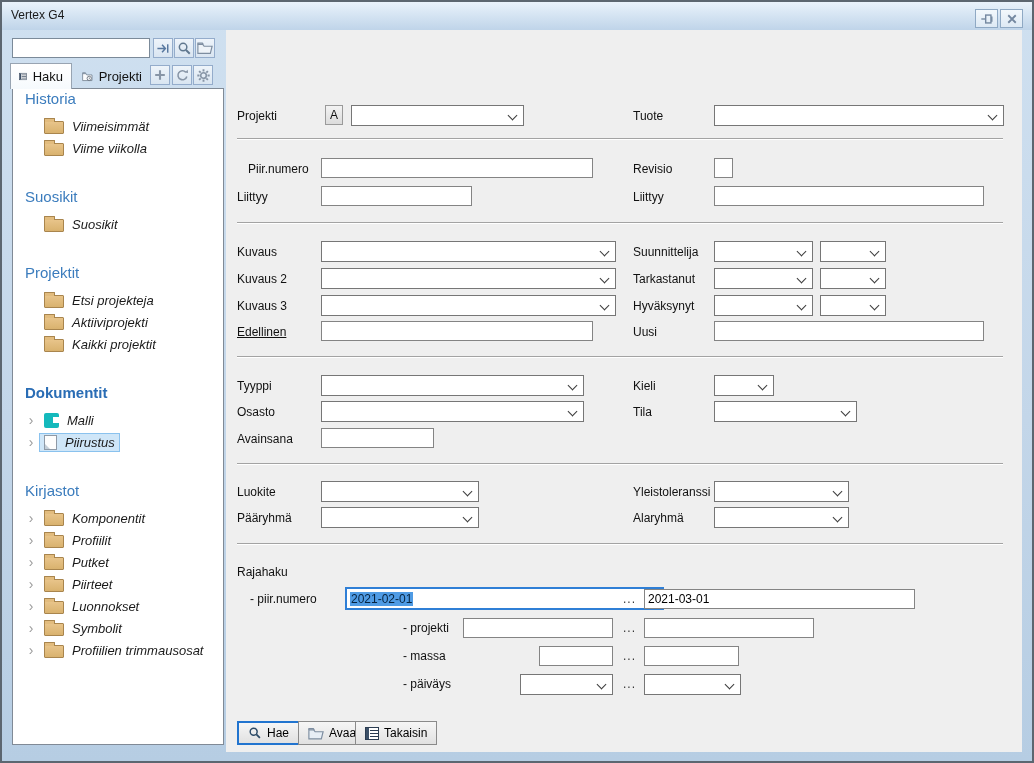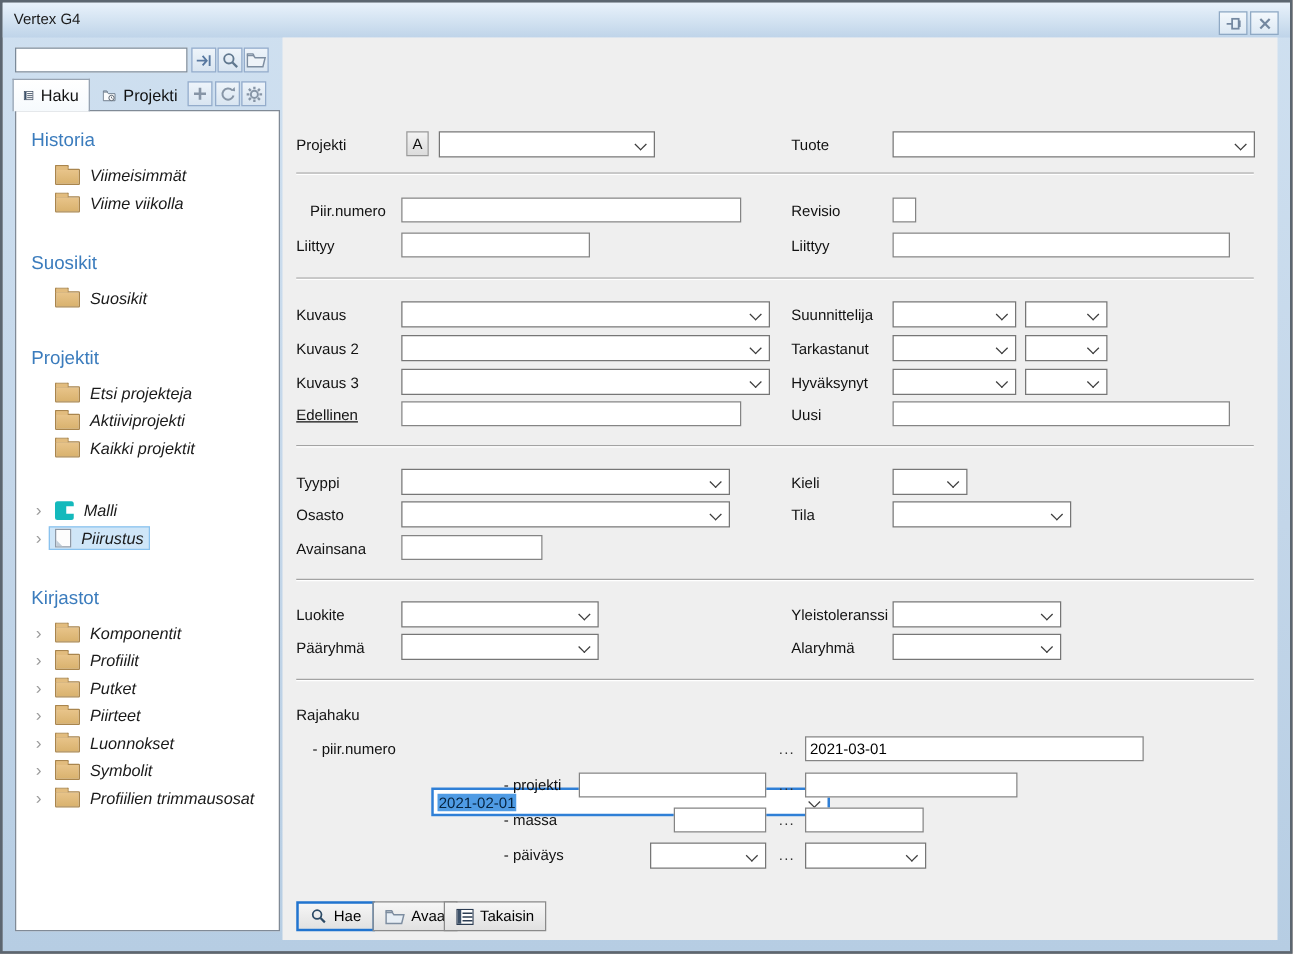--- a/index.html
+++ b/index.html
@@ -21,21 +21,21 @@
                border:1px solid #7b8a99; background:#fff; font-size:12px; padding:0 3px; }
   .tbtn { position:absolute; top:36px; width:20px; height:20px;
           background:linear-gradient(#eef4fa,#d9e5f1); border:1px solid #94accb;
           display:flex; align-items:center; justify-content:center; }
   .tabstrip-btn { top:63px; }
   .tab { position:absolute; top:61px; height:26px; display:flex; align-items:center; gap:6px;
          font-size:13px; color:#111; padding:0 8px; }
   .tab.active { background:linear-gradient(#ffffff,#f6fafd); border:1px solid #98a4b2; border-bottom:none; z-index:3; }
   
   .treepanel { position:absolute; left:10px; top:86px; width:212px; height:657px;
-               background:#fff; border:1px solid #808a96; overflow:hidden; padding-top:14px; z-index:2; }
+               background:#fff; border:1px solid #808a96; overflow:hidden; z-index:2; }
   .tree-section { margin-top:28px; }
   .tree-section:first-child { margin-top:0; }
   .tree-title { font-size:15px; color:#3b7cbd; padding-left:12px; line-height:20px; }
   .tree-title.bold { font-weight:bold; color:#2a6db5; }
   .tree-items { margin-top:6px; }
   .tree-row { display:flex; align-items:center; height:22px; padding-left:10px; }
   .tree-chev { width:16px; text-align:center; font-size:14px; color:#9b9b9b; line-height:14px; }
   .tree-chev.hide { visibility:hidden; }
   .row-inner { display:flex; align-items:center; gap:8px; padding:1px 4px; border:1px solid transparent;font-style:italic; }
   .row-inner.sel { background:#cfe6f8; border-color:#8ac2ee; }
@@ -202,20 +202,21 @@
           <div class="tree-row">
             <span class="tree-chev hide">›</span>
             <span class="row-inner">
               <span class="tico icon-folder"></span>
               <span class="tree-label">Kaikki projektit</span>
             </span>
           </div>
         </div>
       </div>
       <div class="tree-section">
+        <div class="tree-title bold">Dokumentit</div>
         <div class="tree-items">
           <div class="tree-row">
             <span class="tree-chev">›</span>
             <span class="row-inner">
               <span class="tico icon-model"></span>
               <span class="tree-label">Malli</span>
             </span>
           </div>
           <div class="tree-row">
             <span class="tree-chev">›</span>
@@ -409,21 +410,21 @@
     <div class="combo" style="left:488px; top:477px; width:135px;">
         <span class="cv"></span>
         <span class="chv"></span>
       </div>
 
     <div class="sep" style="top:513px;"></div>
 
     <span class="lbl" style="left:11px; top:535px;">Rajahaku</span>
 
     <span class="lbl" style="left:24px; top:562px;">- piir.numero</span>
-    <div class="combo focus" style="left:119px; top:557px; width:319px;margin-top:43px;">
+    <div class="combo focus" style="left:119px; top:557px; width:319px;">
       <span class="cv"><span class="selhl">2021-02-01</span></span>
       <span class="chv"></span>
     </div>
     <span class="dots" style="left:397px; top:562px;">...</span>
     <input class="txt" style="left: 418px; top: 559px; width: 271px;" value="2021-03-01">
 
     <span class="lbl" style="left:177px; top:591px;">- projekti</span>
     <input class="txt" style="left: 237px; top: 588px; width: 150px;">
     <span class="dots" style="left:397px; top:591px;">...</span>
     <input class="txt" style="left: 418px; top: 588px; width: 170px;">

